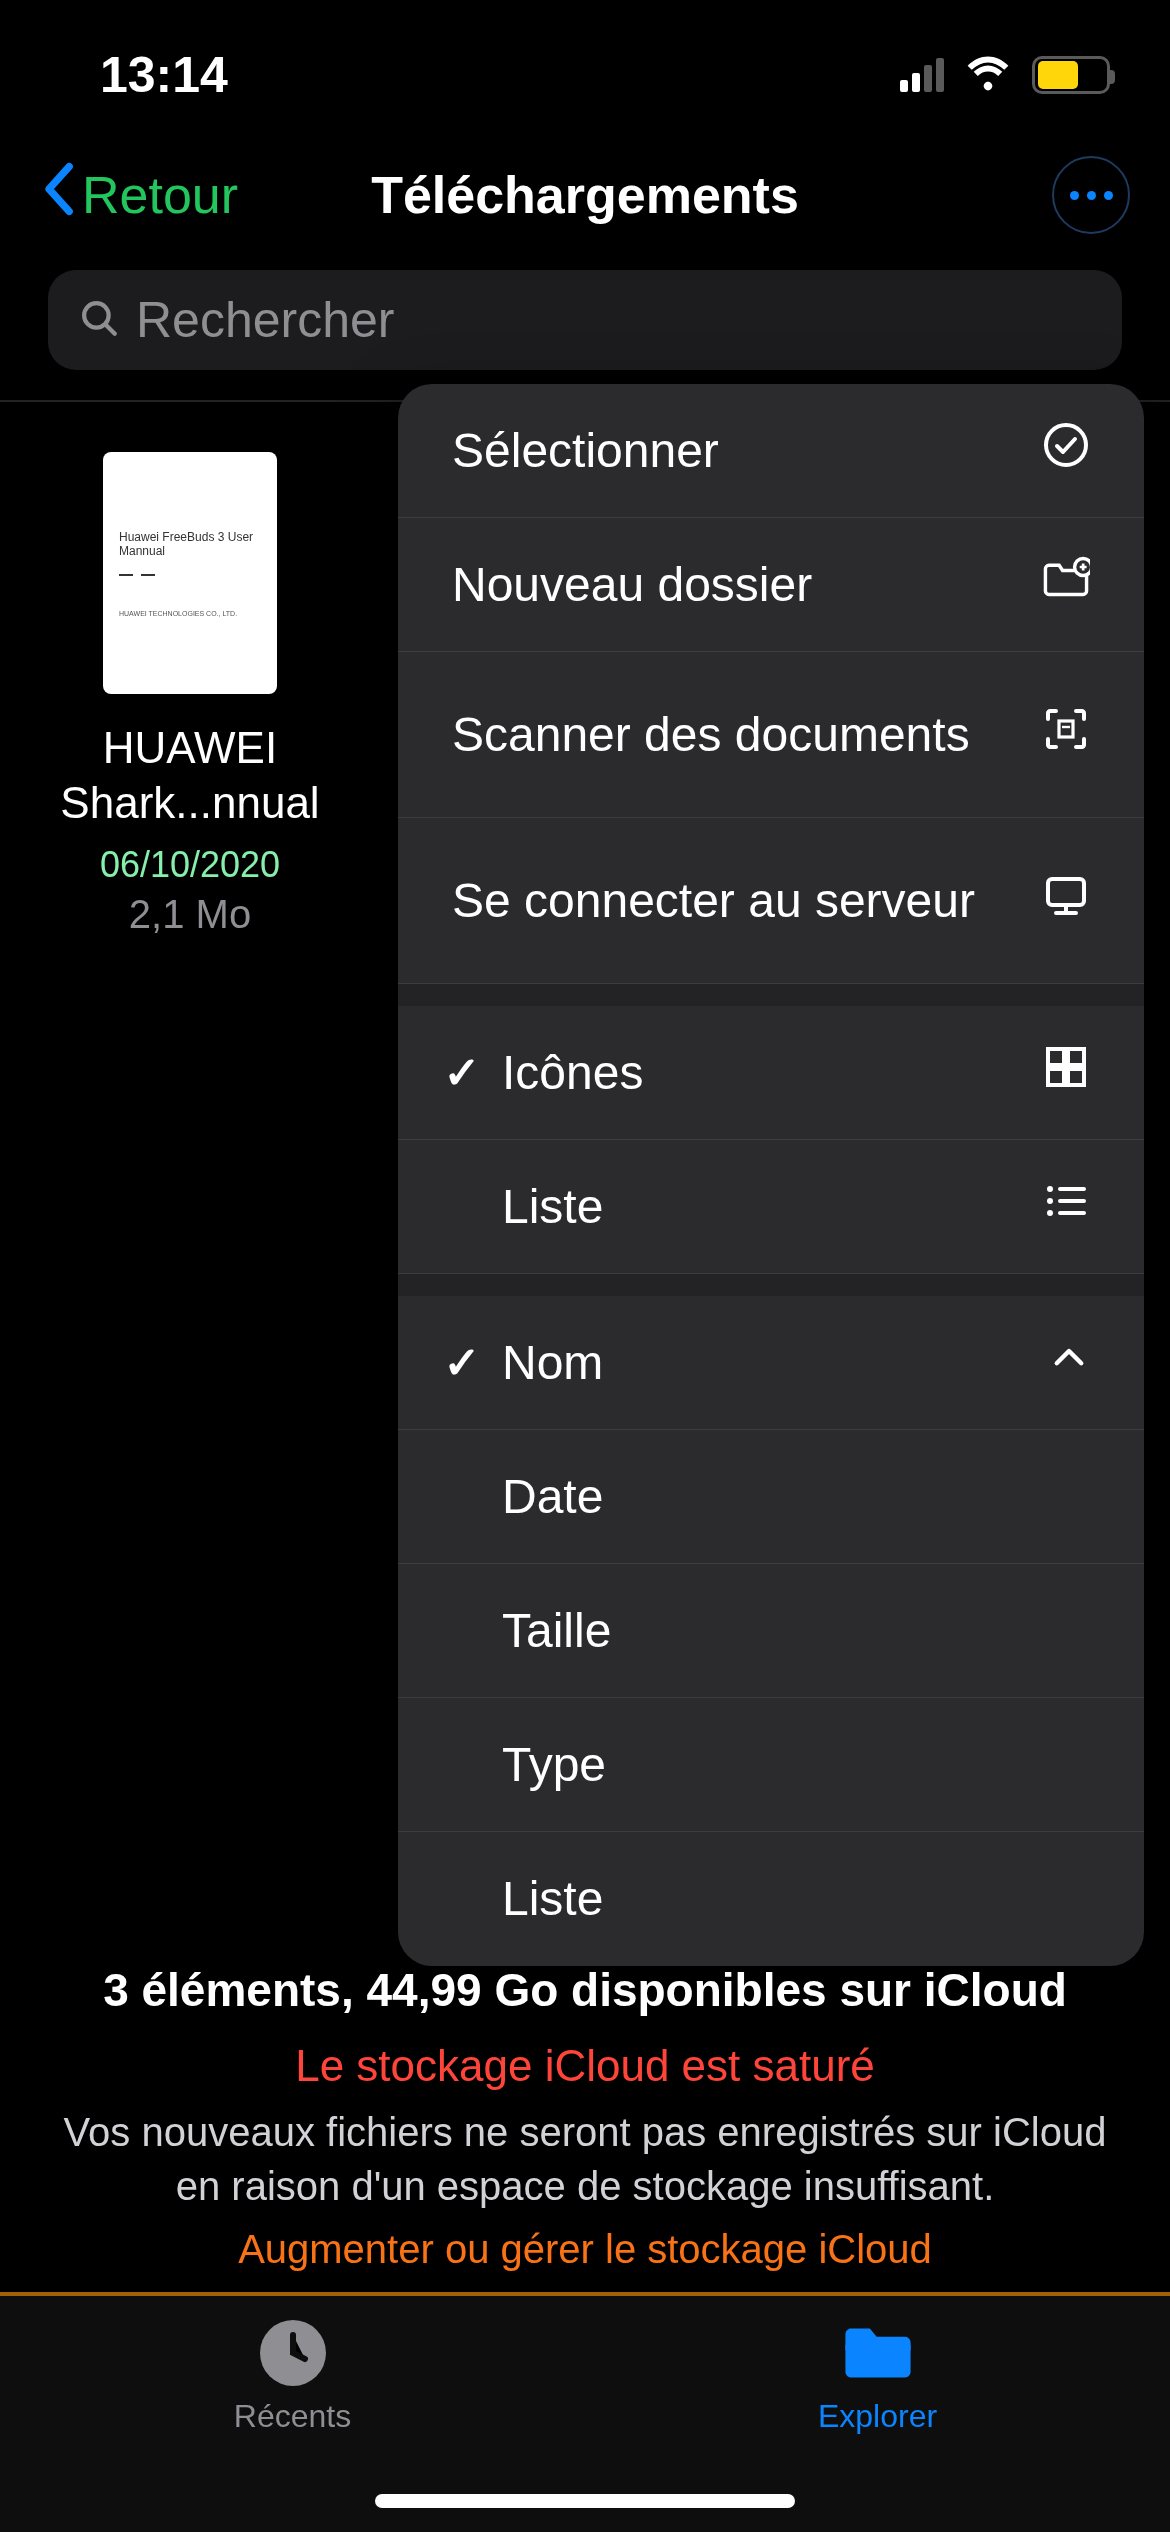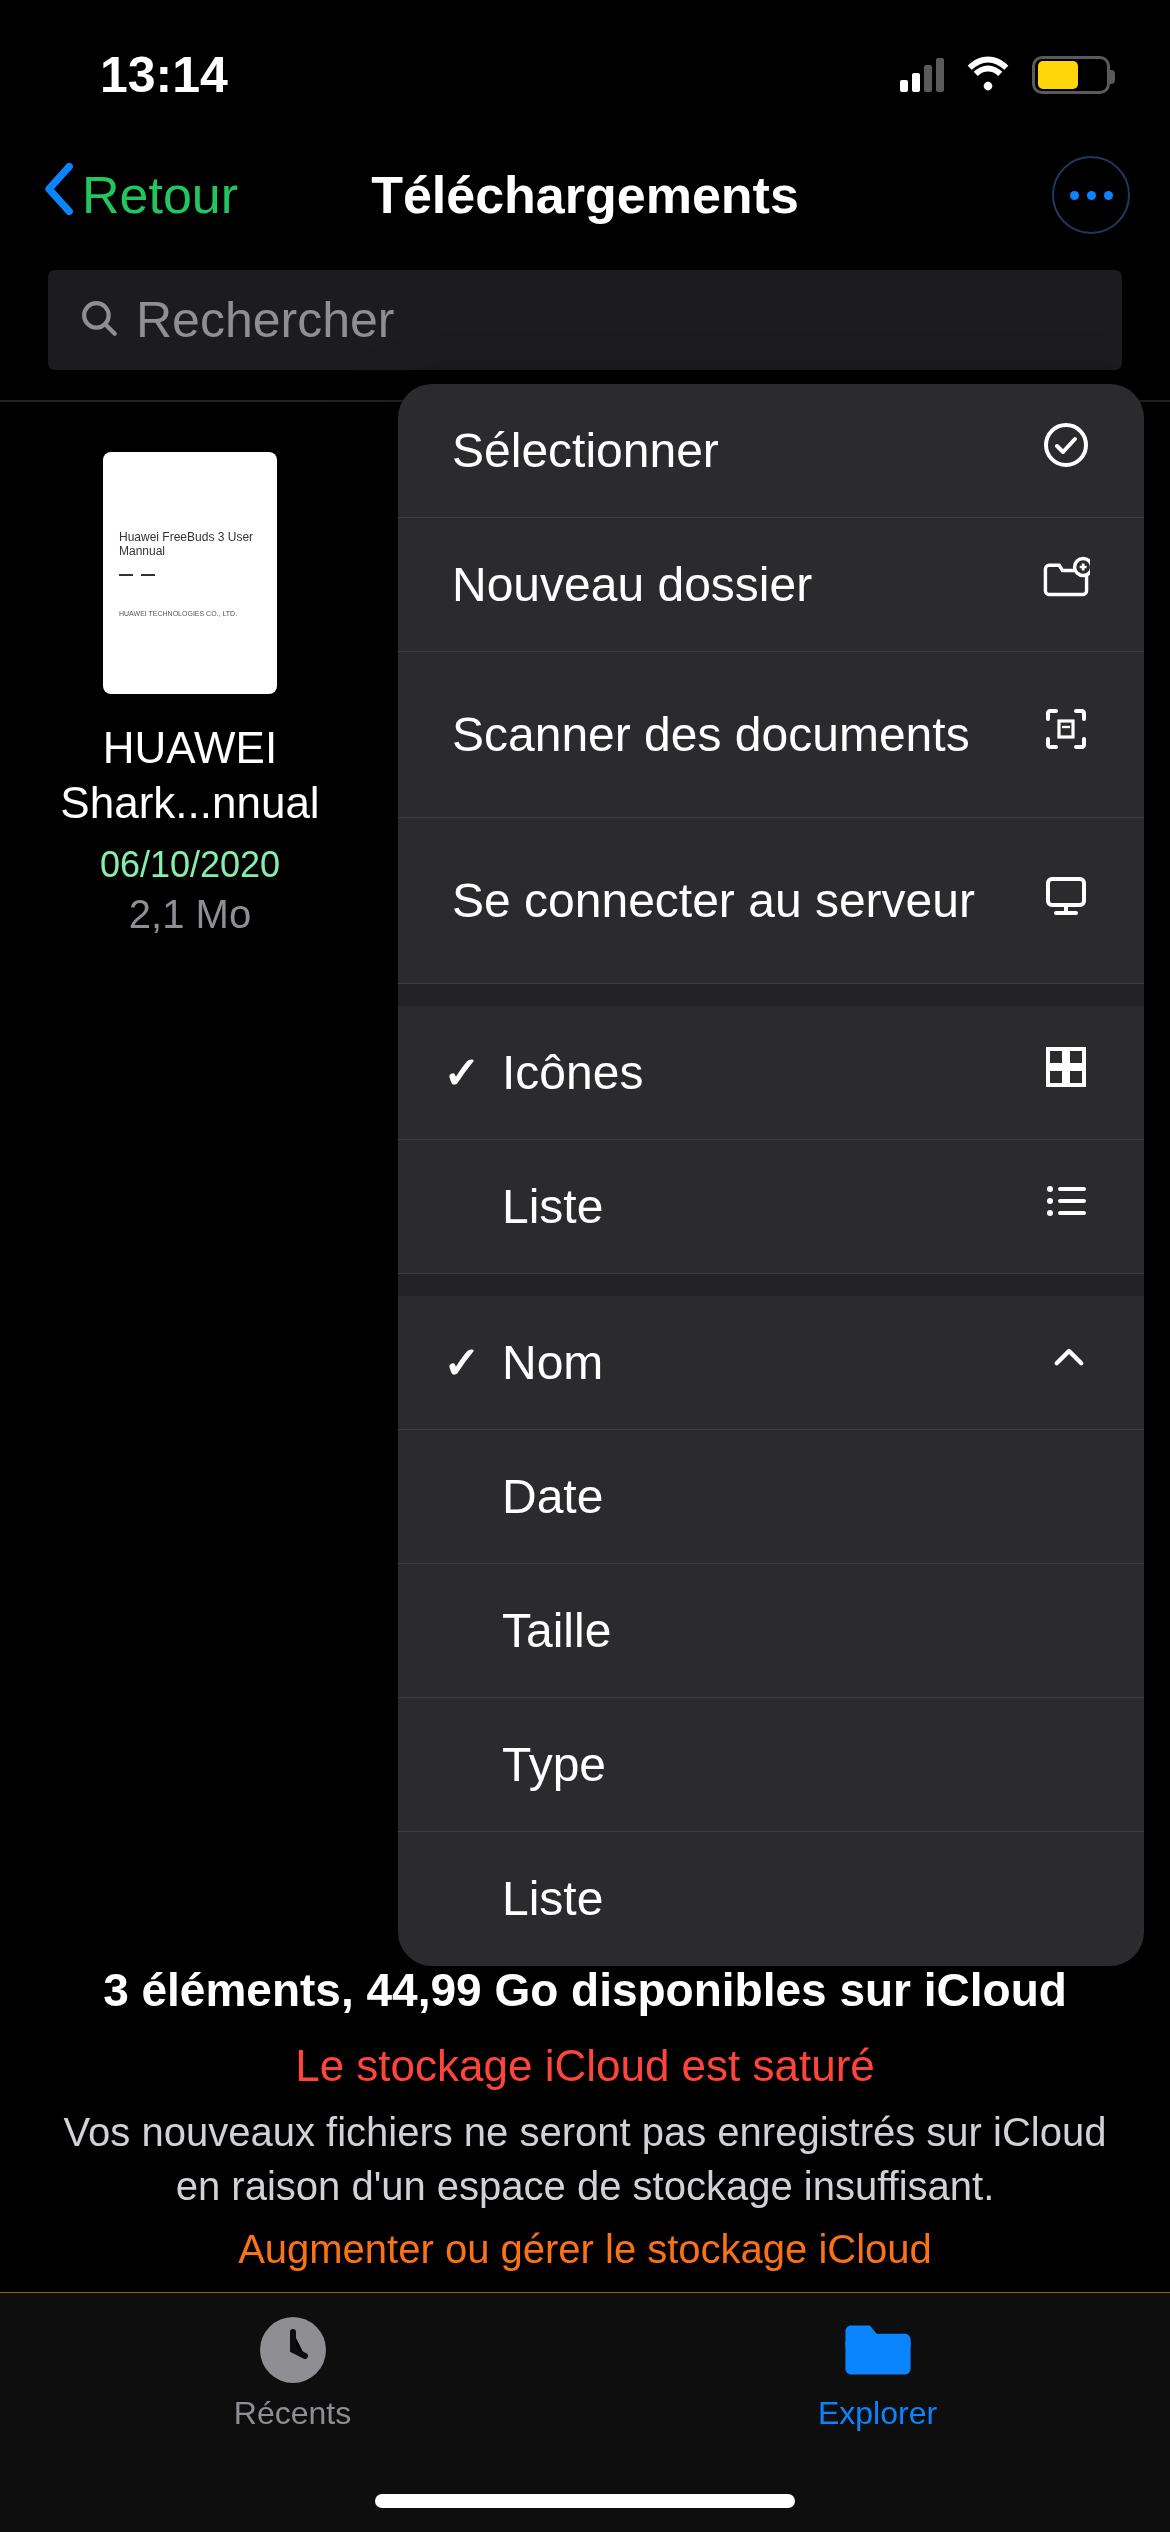--- a/index.html
+++ b/index.html
@@ -54,21 +54,21 @@
     margin-left:auto; width:78px; height:78px; border-radius:50%;
     border:2px solid #1e3a5f; display:flex; align-items:center; justify-content:center;
     color:#0a84ff; font-size:40px;
   }
   .more-dots { display:flex; gap:8px;}
   .more-dots span{ width:9px;height:9px;border-radius:50%;background:#0a84ff;}
 
   
   .search-wrap { padding: 10px 48px 30px 48px; }
   .search-field {
-    background:#1c1c1e; border-radius:7px; height:100px;
+    background:#1c1c1e; border-radius:28px; height:100px;
     display:flex; align-items:center; padding:0 30px; gap:16px;
   }
   .search-field svg{ width:42px;height:42px; }
   .search-input{
     background:transparent; border:none; outline:none; color:#8e8e93;
     font-size:50px; width:100%;
   }
   .search-input::placeholder{color:#8e8e93;}
 
   .divider { height:2px; background:#222; }
@@ -120,21 +120,21 @@
     position:absolute; bottom:260px; left:0; right:0; text-align:center; padding:0 60px;
   }
   .summary-line{ font-size:46px; font-weight:600; margin-bottom:24px;}
   .warning-title{ font-size:44px; color:#ff453a; margin-bottom:14px;}
   .warning-text{ font-size:40px; color:#d1d1d6; line-height:1.35; margin-bottom:14px;}
   .storage-link{ font-size:40px; color:#f97316;}
 
   
   .tab-bar{
     position:absolute; bottom:0; left:0; right:0; height:240px;
-    background:#0e0e0f; border-top:1px solid #a16207;
+    background:#0e0e0f; border-top:4px solid #a16207;
     display:flex; padding-top:22px;
   }
   .tab{ flex:1; display:flex; flex-direction:column; align-items:center; gap:10px;}
   .tab-label{ font-size:32px; color:#8e8e93;}
   .tab.active .tab-label{ color:#0a84ff;}
   .tab-icon{ width:76px; height:70px; display:flex; align-items:center; justify-content:center;}
   .home-indicator{
     position:absolute; bottom:24px; left:50%; transform:translateX(-50%);
     width:420px; height:14px; background:#fff; border-radius:10px;
   }

